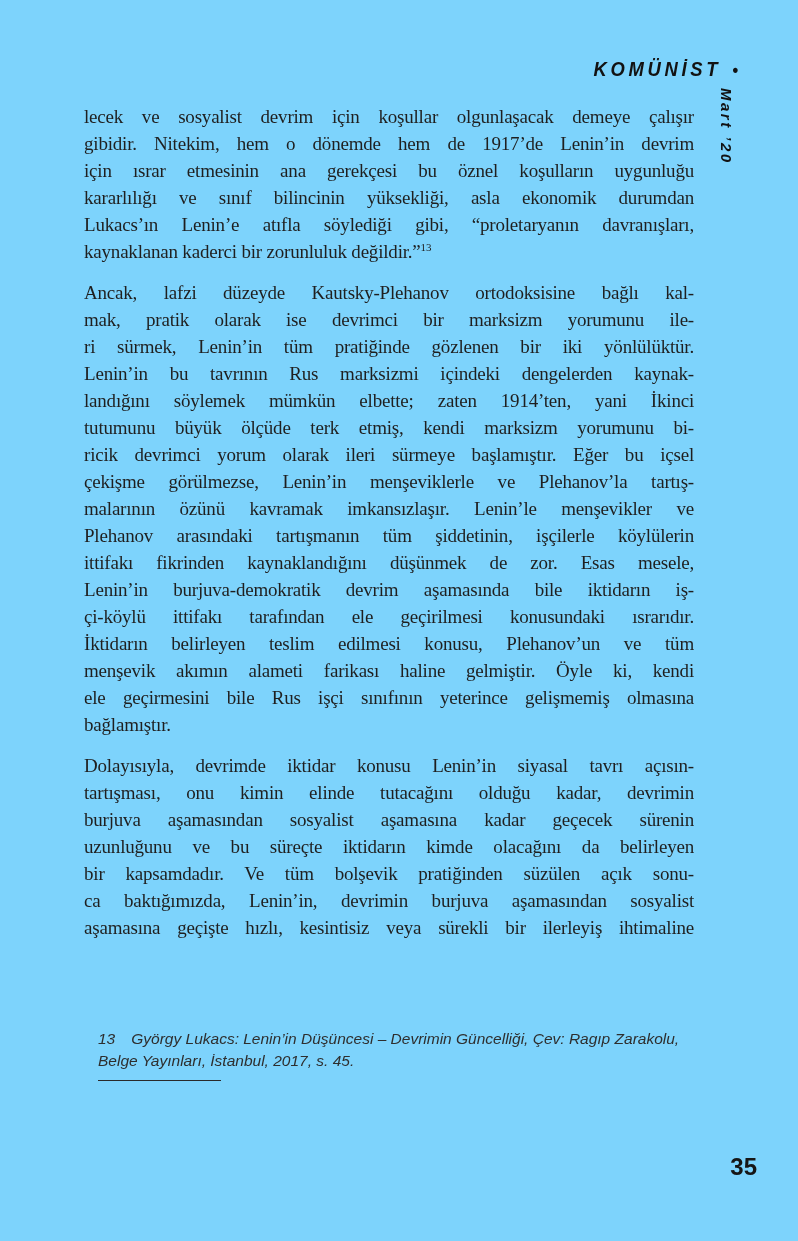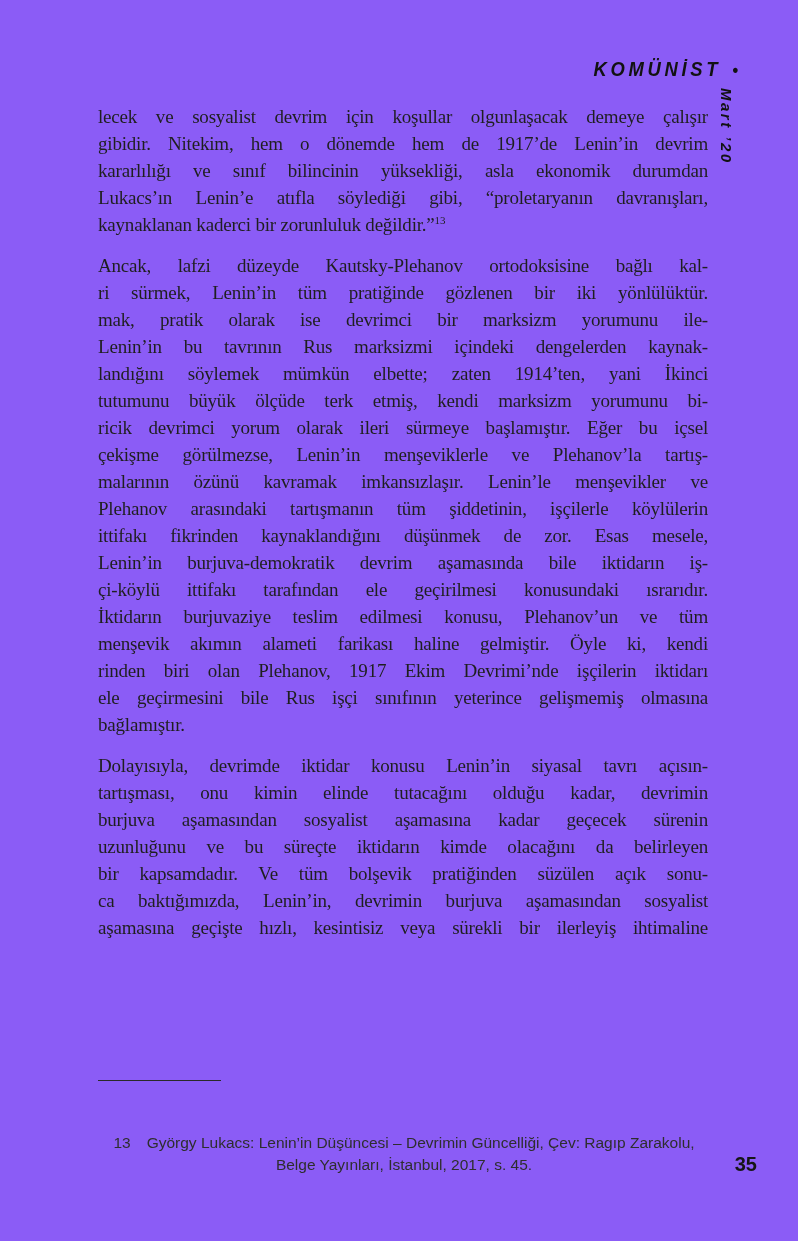--- a/index.html
+++ b/index.html
@@ -2,21 +2,21 @@
 <html><head>
 <meta charset="utf-8">
 <style>
   * { margin: 0; padding: 0; box-sizing: border-box; }
   html, body { background: #e8e8e8; }
   .page {
     position: relative;
     width: 798px;
     height: 1241px;
     margin: 0 auto;
-    background: #8b5cf6;
+    background: #7dd3fc;
     font-family: "Liberation Serif", serif;
     color: #1f1f1f;
     overflow: hidden;
   }
   .masthead {
     position: absolute;
     top: 58px;
     right: 60px;
     font-family: "Liberation Sans", sans-serif;
     font-weight: bold;
@@ -41,21 +41,21 @@
     font-family: "Liberation Sans", sans-serif;
     font-weight: bold;
     font-style: italic;
     font-size: 15px;
     letter-spacing: 2.5px;
     color: #121212;
     white-space: nowrap;
   }
   .body-text {
     position: absolute;
-    left: 98px;
+    left: 84px;
     top: 103px;
     width: 610px;
     font-size: 19px;
     line-height: 27px;
     letter-spacing: -0.2px;
   }
   .paragraph { margin-bottom: 14px; }
   .paragraph:last-child { margin-bottom: 0; }
   .line {
     text-align: justify;
@@ -74,75 +74,76 @@
     position: absolute;
     left: 98px;
     top: 1080px;
     width: 123px;
     height: 0;
     border-top: 1.5px solid #2a2a2a;
   }
   .footnote {
     position: absolute;
     left: 98px;
-    top: 1132px;
+    top: 1028px;
     width: 612px;
     font-family: "Liberation Sans", sans-serif;
     font-size: 15.5px;
     line-height: 22px;
     color: #2e2e2e;
-    text-align: center;
+    text-align: left;
+    font-style: italic;
   }
   .fn-gap { display: inline-block; width: 16px; }
   .page-number {
     position: absolute;
     right: 41px;
     top: 1153px;
     font-family: "Liberation Sans", sans-serif;
     font-weight: bold;
-    font-size: 20px;
+    font-size: 24px;
     color: #161616;
   }
 </style>
 </head>
 <body>
 
 <div class="page">
 
   <div class="masthead">
     <span>KOMÜNİST</span><span class="bullet">•</span>
   </div>
 
   <div class="issue-date">Mart ’20</div>
 
   <div class="body-text">
       <div class="paragraph">
         <div class="line">lecek ve sosyalist devrim için koşullar olgunlaşacak demeye çalışır</div>
         <div class="line">gibidir. Nitekim, hem o dönemde hem de 1917’de Lenin’in devrim</div>
+        <div class="line">için ısrar etmesinin ana gerekçesi bu öznel koşulların uygunluğu</div>
         <div class="line">kararlılığı ve sınıf bilincinin yüksekliği, asla ekonomik durumdan</div>
         <div class="line">Lukacs’ın Lenin’e atıfla söylediği gibi, “proletaryanın davranışları,</div>
         <div class="line last">kaynaklanan kaderci bir zorunluluk değildir.”<sup>13</sup></div>
       </div>
       <div class="paragraph">
         <div class="line">Ancak, lafzi düzeyde Kautsky-Plehanov ortodoksisine bağlı kal-</div>
+        <div class="line">mak, pratik olarak ise devrimci bir marksizm yorumunu ile-</div>
         <div class="line">ri sürmek, Lenin’in tüm pratiğinde gözlenen bir iki yönlülüktür.</div>
-        <div class="line">mak, pratik olarak ise devrimci bir marksizm yorumunu ile-</div>
         <div class="line">Lenin’in bu tavrının Rus marksizmi içindeki dengelerden kaynak-</div>
         <div class="line">landığını söylemek mümkün elbette; zaten 1914’ten, yani İkinci</div>
         <div class="line">tutumunu büyük ölçüde terk etmiş, kendi marksizm yorumunu bi-</div>
         <div class="line">ricik devrimci yorum olarak ileri sürmeye başlamıştır. Eğer bu içsel</div>
         <div class="line">çekişme görülmezse, Lenin’in menşeviklerle ve Plehanov’la tartış-</div>
         <div class="line">malarının özünü kavramak imkansızlaşır. Lenin’le menşevikler ve</div>
         <div class="line">Plehanov arasındaki tartışmanın tüm şiddetinin, işçilerle köylülerin</div>
         <div class="line">ittifakı fikrinden kaynaklandığını düşünmek de zor. Esas mesele,</div>
         <div class="line">Lenin’in burjuva-demokratik devrim aşamasında bile iktidarın iş-</div>
         <div class="line">çi-köylü ittifakı tarafından ele geçirilmesi konusundaki ısrarıdır.</div>
-        <div class="line">İktidarın burjuvaziye teslim edilmesi konusu, Plehanov’un ve tüm</div>
+        <div class="line">İktidarın belirleyen teslim edilmesi konusu, Plehanov’un ve tüm</div>
         <div class="line">menşevik akımın alameti farikası haline gelmiştir. Öyle ki, kendi</div>
-        <div class="line">rinden biri olan Plehanov, 1917 Ekim Devrimi’nde işçilerin iktidarı</div>
         <div class="line">ele geçirmesini bile Rus işçi sınıfının yeterince gelişmemiş olmasına</div>
         <div class="line last">bağlamıştır.</div>
       </div>
       <div class="paragraph">
         <div class="line">Dolayısıyla, devrimde iktidar konusu Lenin’in siyasal tavrı açısın-</div>
         <div class="line">tartışması, onu kimin elinde tutacağını olduğu kadar, devrimin</div>
         <div class="line">burjuva aşamasından sosyalist aşamasına kadar geçecek sürenin</div>
         <div class="line">uzunluğunu ve bu süreçte iktidarın kimde olacağını da belirleyen</div>
         <div class="line">bir kapsamdadır. Ve tüm bolşevik pratiğinden süzülen açık sonu-</div>
         <div class="line">ca baktığımızda, Lenin’in, devrimin burjuva aşamasından sosyalist</div>

